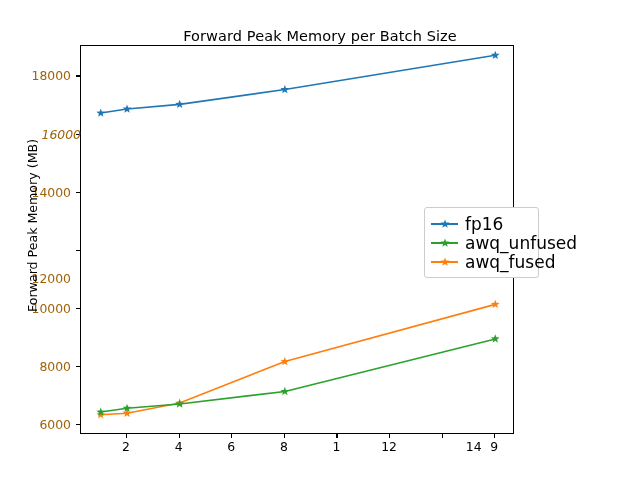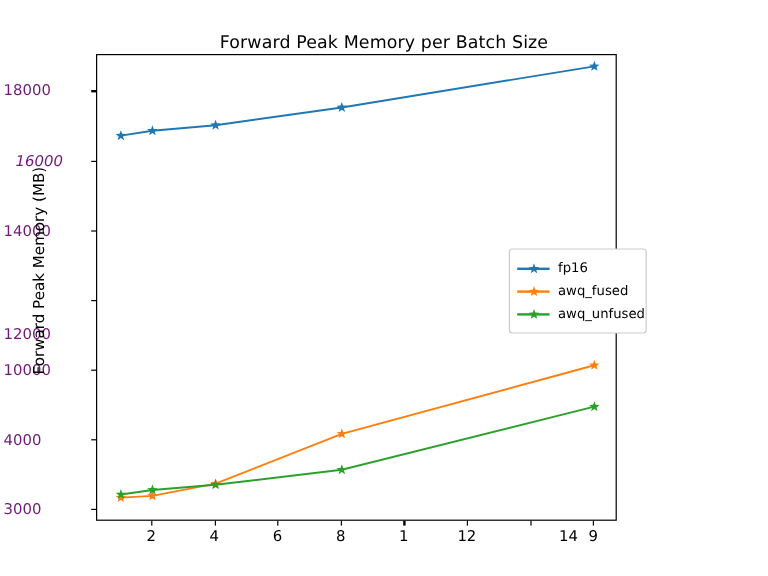--- a/index.html
+++ b/index.html
@@ -42,22 +42,23 @@
   }
   #plot-svg {
     position: absolute;
     left: 0;
     top: 0;
   }
   .ytick-label {
     position: absolute;
     right: 0;
     width: 68px;
+    text-align: right;
     font-size: 12.4px;
-    color: #701a75;
+    color: #a16207;
     transform: translateY(-50%);
     white-space: nowrap;
   }
   .ytick-mark {
     position: absolute;
     width: 4px;
     height: 1.1px;
     background: #000000;
   }
   .xtick-label {
@@ -119,21 +120,21 @@
     margin-right: 7px;
   }
   .legend-line {
     position: absolute;
     left: 0;
     top: 6.5px;
     width: 27px;
     height: 1.6px;
   }
   .legend-label {
-    font-size: 11px;
+    font-size: 17px;
     color: #000000;
     white-space: nowrap;
   }
 </style>
 </head>
 <body>
 
 <div id="figure">
 
   <div id="chart-title">Forward Peak Memory per Batch Size</div>
@@ -156,23 +157,23 @@
         <path d="M19.73,361.47L20.84,364.53L24.10,364.64L21.53,366.65L22.43,369.79L19.73,367.97L17.02,369.79L17.92,366.65L15.35,364.64L18.61,364.53Z" fill="#2ca02c"></path>
         <path d="M46.03,357.69L47.15,360.76L50.41,360.87L47.84,362.88L48.73,366.01L46.03,364.19L43.33,366.01L44.22,362.88L41.66,360.87L44.91,360.76Z" fill="#2ca02c"></path>
         <path d="M98.64,353.34L99.75,356.40L103.01,356.52L100.44,358.53L101.34,361.66L98.64,359.84L95.93,361.66L96.83,358.53L94.26,356.52L97.52,356.40Z" fill="#2ca02c"></path>
         <path d="M203.85,340.86L204.97,343.92L208.22,344.03L205.66,346.04L206.55,349.18L203.85,347.36L201.14,349.18L202.04,346.04L199.47,344.03L202.73,343.92Z" fill="#2ca02c"></path>
         <path d="M414.27,288.31L415.39,291.37L418.65,291.49L416.08,293.50L416.98,296.63L414.27,294.81L411.57,296.63L412.47,293.50L409.90,291.49L413.16,291.37Z" fill="#2ca02c"></path>
       </svg>
   </div>
 
   <div id="y-axis">
       <div class="ytick-mark" style="left: 76px; top: 423.84px;"></div>
-      <div class="ytick-label" style="top: 423.84px; left: 3px;">3000</div>
+      <div class="ytick-label" style="top: 423.84px; left: 3px;">6000</div>
       <div class="ytick-mark" style="left: 76px; top: 365.78px;"></div>
-      <div class="ytick-label" style="top: 365.78px; left: 3px;">4000</div>
+      <div class="ytick-label" style="top: 365.78px; left: 3px;">8000</div>
       <div class="ytick-mark" style="left: 76px; top: 307.72px;"></div>
       <div class="ytick-label" style="top: 307.72px; left: 3px;">10000</div>
       <div class="ytick-mark" style="left: 76px; top: 249.66px;"></div>
       <div class="ytick-label" style="top: 249.66px; left: 3px; margin-top: 28px;">12000</div>
       <div class="ytick-mark" style="left: 76px; top: 191.601px;"></div>
       <div class="ytick-label" style="top: 191.601px; left: 3px;">14000</div>
       <div class="ytick-mark" style="left: 76px; top: 133.541px;"></div>
       <div class="ytick-label" style="top: 133.541px; left: 13px; font-style: italic;">16000</div>
       <div class="ytick-mark" style="left: 76px; top: 75.4813px;"></div>
       <div class="ytick-label" style="top: 75.4813px; left: 3px;">18000</div>
@@ -203,31 +204,31 @@
         <div class="legend-swatch">
           <div class="legend-line" style="background: rgb(31, 119, 180);"></div>
           <svg width="14" height="14" style="position:absolute;left:6.5px;top:0px;">
             <path d="M7.00,2.40L8.12,5.46L11.37,5.58L8.81,7.59L9.70,10.72L7.00,8.90L4.30,10.72L5.19,7.59L2.63,5.58L5.88,5.46Z" fill="#1f77b4"></path>
           </svg>
         </div>
         <div class="legend-label">fp16</div>
       </div>
       <div class="legend-row">
         <div class="legend-swatch">
+          <div class="legend-line" style="background: rgb(44, 160, 44);"></div>
+          <svg width="14" height="14" style="position:absolute;left:6.5px;top:0px;">
+            <path d="M7.00,2.40L8.12,5.46L11.37,5.58L8.81,7.59L9.70,10.72L7.00,8.90L4.30,10.72L5.19,7.59L2.63,5.58L5.88,5.46Z" fill="#2ca02c"></path>
+          </svg>
+        </div>
+        <div class="legend-label">awq_unfused</div>
+      </div>
+      <div class="legend-row">
+        <div class="legend-swatch">
           <div class="legend-line" style="background: rgb(255, 127, 14);"></div>
           <svg width="14" height="14" style="position:absolute;left:6.5px;top:0px;">
             <path d="M7.00,2.40L8.12,5.46L11.37,5.58L8.81,7.59L9.70,10.72L7.00,8.90L4.30,10.72L5.19,7.59L2.63,5.58L5.88,5.46Z" fill="#ff7f0e"></path>
           </svg>
         </div>
         <div class="legend-label">awq_fused</div>
       </div>
-      <div class="legend-row">
-        <div class="legend-swatch">
-          <div class="legend-line" style="background: rgb(44, 160, 44);"></div>
-          <svg width="14" height="14" style="position:absolute;left:6.5px;top:0px;">
-            <path d="M7.00,2.40L8.12,5.46L11.37,5.58L8.81,7.59L9.70,10.72L7.00,8.90L4.30,10.72L5.19,7.59L2.63,5.58L5.88,5.46Z" fill="#2ca02c"></path>
-          </svg>
-        </div>
-        <div class="legend-label">awq_unfused</div>
-      </div>
     </div>
 
 </div>
 
 </body></html>

